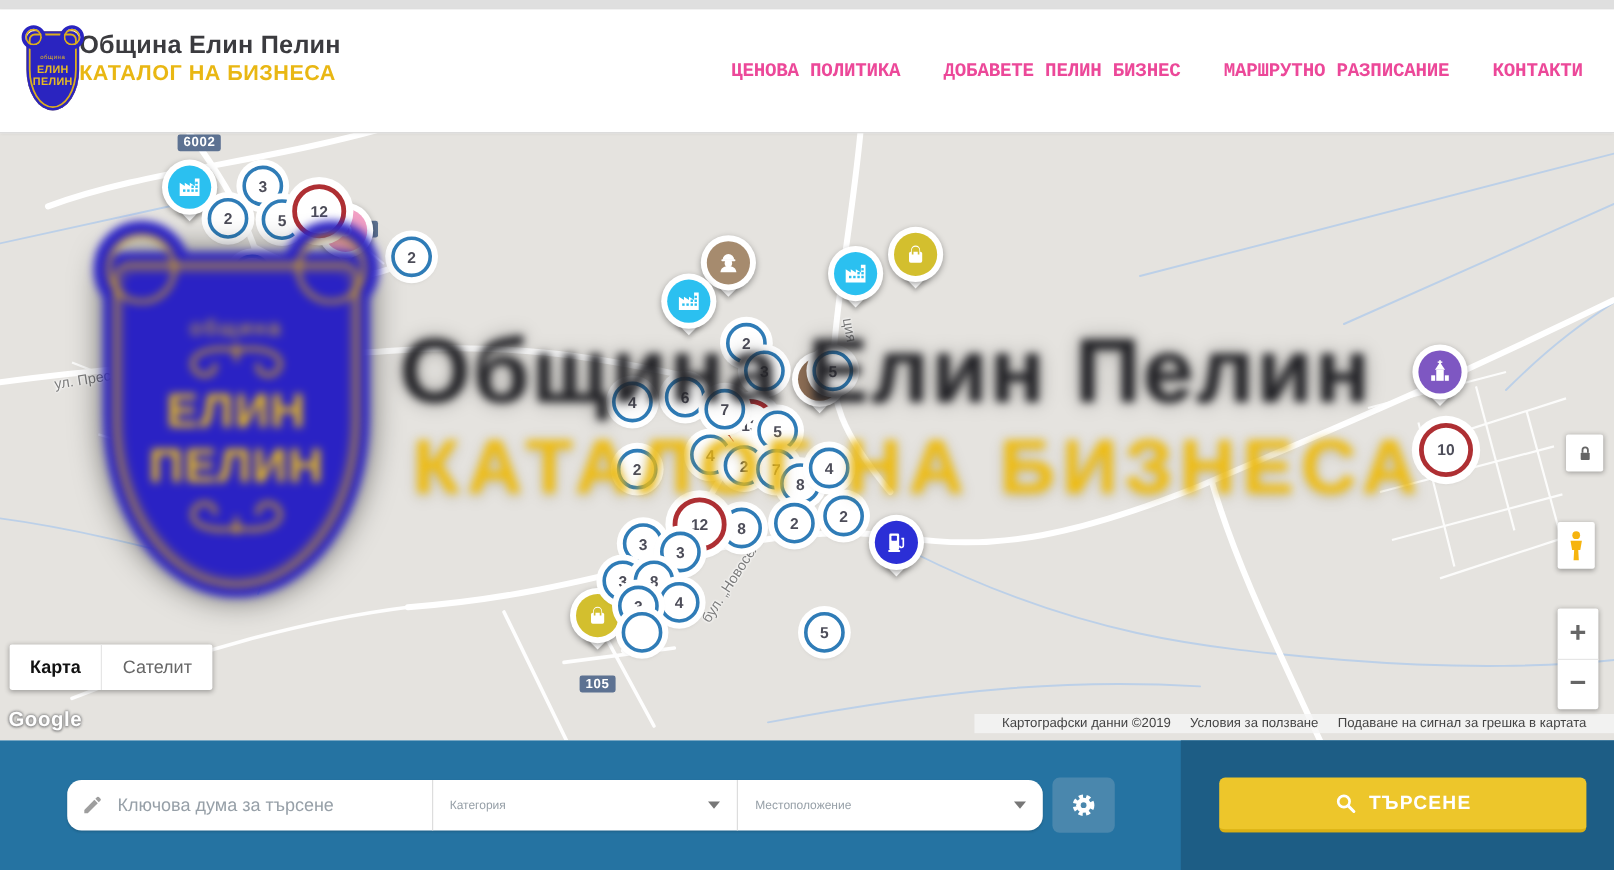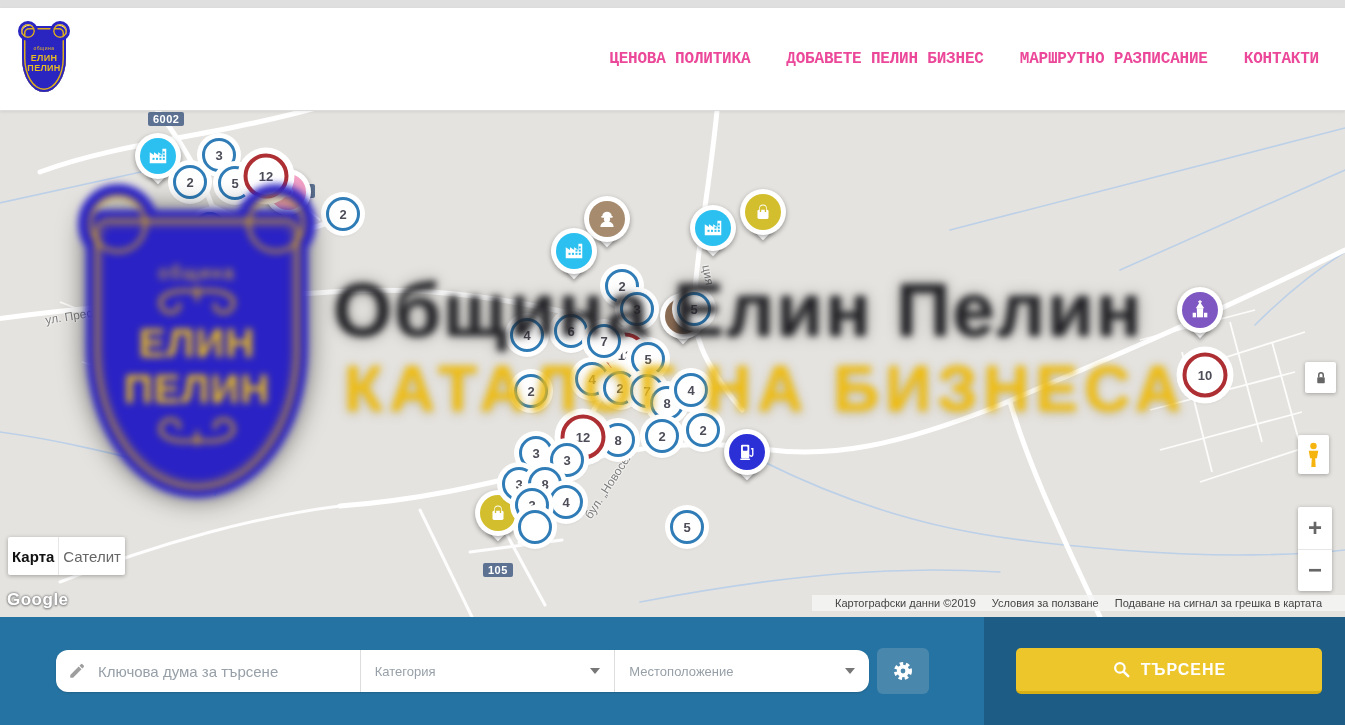--- a/index.html
+++ b/index.html
@@ -65,21 +65,21 @@
   .wm-top{font-size:18px;color:#e7bb22;letter-spacing:2px;margin-bottom:2px;z-index:1;}
   .wm-big{font-size:40px;font-weight:700;color:#e7bb22;line-height:46px;letter-spacing:1px;z-index:1;}
   #wm-title{position:absolute;left:333px;top:156px;font-size:76px;font-weight:700;color:#242428;
             letter-spacing:2px;white-space:nowrap;text-shadow:0 0 14px rgba(0,0,0,.35);}
   #wm-subtitle{position:absolute;left:344px;top:242px;font-size:64px;font-weight:700;color:#eebc13;
             letter-spacing:6px;white-space:nowrap;text-shadow:0 2px 10px rgba(90,70,0,.3);}
 
   
   #maptype{position:absolute;left:8px;top:427px;z-index:6;display:flex;background:#fff;border-radius:2px;
            box-shadow:0 1px 4px rgba(0,0,0,.3);height:38px;align-items:stretch;}
-  #maptype .mt{display:flex;align-items:center;padding:0 4px;font-size:15px;cursor:pointer;}
+  #maptype .mt{display:flex;align-items:center;padding:0 17px;font-size:15px;cursor:pointer;}
   #mt-map{font-weight:700;color:#111;}
   #mt-sat{color:#666;border-left:1px solid #e6e6e6;}
   #google-logo{position:absolute;left:7px;bottom:7px;z-index:6;font-size:17px;font-weight:700;color:#fff;
            letter-spacing:.5px;cursor:pointer;
            text-shadow:0 0 2px #9a9a9a,0 0 2px #9a9a9a,0 0 3px #8a8a8a,0 1px 2px #8a8a8a;}
   #attribution{position:absolute;right:0;bottom:6px;z-index:6;background:rgba(245,245,245,.8);
            font-size:11px;color:#444;padding:2px 23px;display:flex;gap:16px;white-space:nowrap;}
   .ctrl{position:absolute;background:#fff;box-shadow:0 1px 4px rgba(0,0,0,.3);border:none;z-index:6;
         display:flex;align-items:center;justify-content:center;cursor:pointer;border-radius:2px;}
   #lock-btn{left:1305px;top:252px;width:31px;height:31px;}
@@ -92,21 +92,21 @@
 
   
   #searchbar{position:absolute;left:0;top:617px;width:1345px;height:108px;background:#2573a2;}
   #searchbar .dark{position:absolute;right:0;top:0;width:361px;height:108px;background:#1d5d85;}
   #fields{position:absolute;left:56px;top:33px;width:813px;height:42px;background:#fff;border-radius:12px;
           display:flex;align-items:stretch;box-shadow:0 1px 2px rgba(0,0,0,.15);}
   .fld{display:flex;align-items:center;position:relative;}
   #kw-wrap{width:300px;border-right:1px solid #ddd;padding:0 12px;gap:10px;}
   #kw-input{border:none;outline:none;flex:1;font-size:15px;color:#333;font-family:"Liberation Sans",sans-serif;}
   #kw-input::placeholder{color:#97a0a8;}
-  .sel{width:242px;padding:0 14px;font-size:13px;color:#97a0a8;cursor:pointer;justify-content:space-between;}
+  .sel{width:242px;padding:0 14px;font-size:10px;color:#97a0a8;cursor:pointer;justify-content:space-between;}
   #cat-sel{border-right:1px solid #ddd;}
   .caret{width:0;height:0;border-left:5px solid transparent;border-right:5px solid transparent;
          border-top:6px solid #777;}
   #gear-btn{position:absolute;left:877px;top:31px;width:52px;height:46px;background:#4a87ad;border:none;
             border-radius:6px;display:flex;align-items:center;justify-content:center;cursor:pointer;}
   #search-btn{position:absolute;left:1016px;top:31px;width:306px;height:46px;background:#edc62b;border:none;
             border-radius:5px;border-bottom:3px solid #d9b013;display:flex;align-items:center;gap:10px;
             justify-content:center;cursor:pointer;color:#fff;font-size:16px;font-weight:700;
             letter-spacing:1px;font-family:"Liberation Sans",sans-serif;}
 </style>
@@ -118,20 +118,24 @@
   <div id="topstrip"></div>
 
   <header id="header">
     <div class="brand">
       <div class="crest-sm">
         <div class="crest-curl l"></div>
         <div class="crest-curl r"></div>
         <div class="c-top">община</div>
         <div class="c-big">ЕЛИН</div>
         <div class="c-big">ПЕЛИН</div>
+      </div>
+      <div class="brand-text">
+        <div class="brand-title">Община Елин Пелин</div>
+        <div class="brand-sub">КАТАЛОГ НА БИЗНЕСА</div>
       </div>
     </div>
     <nav id="nav">
         <div class="nav-item">ЦЕНОВА ПОЛИТИКА</div>
         <div class="nav-item">ДОБАВЕТЕ ПЕЛИН БИЗНЕС</div>
         <div class="nav-item">МАРШРУТНО РАЗПИСАНИЕ</div>
         <div class="nav-item">КОНТАКТИ</div>
       </nav>
   </header>
 

